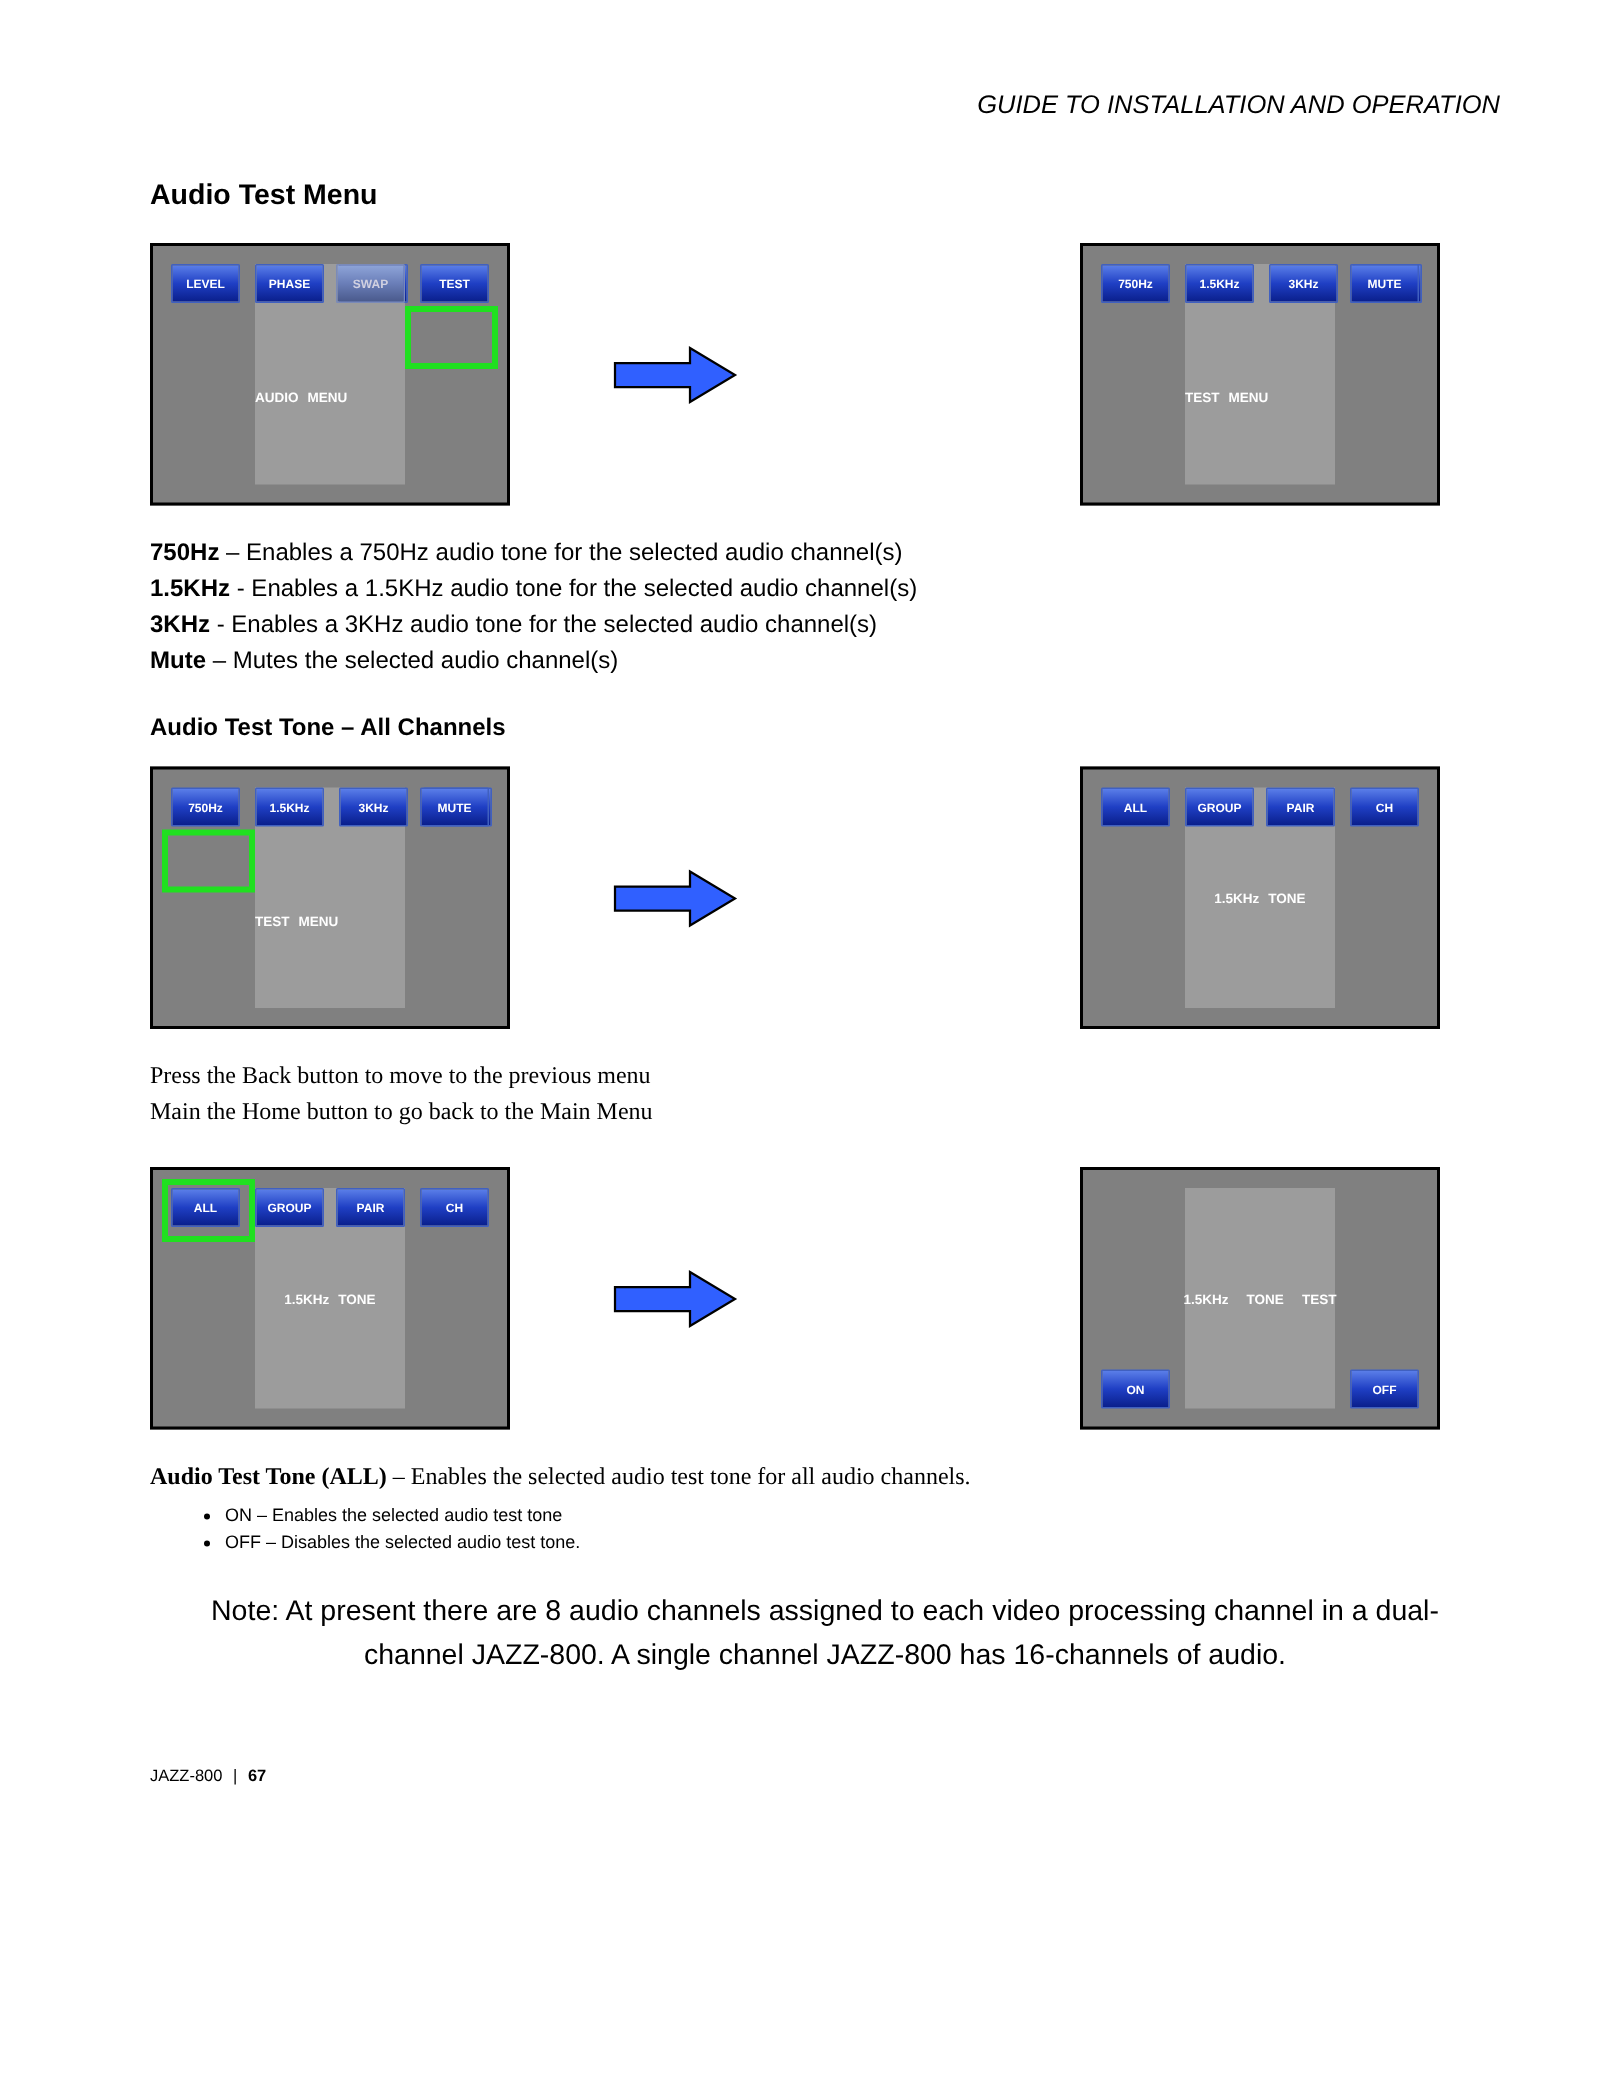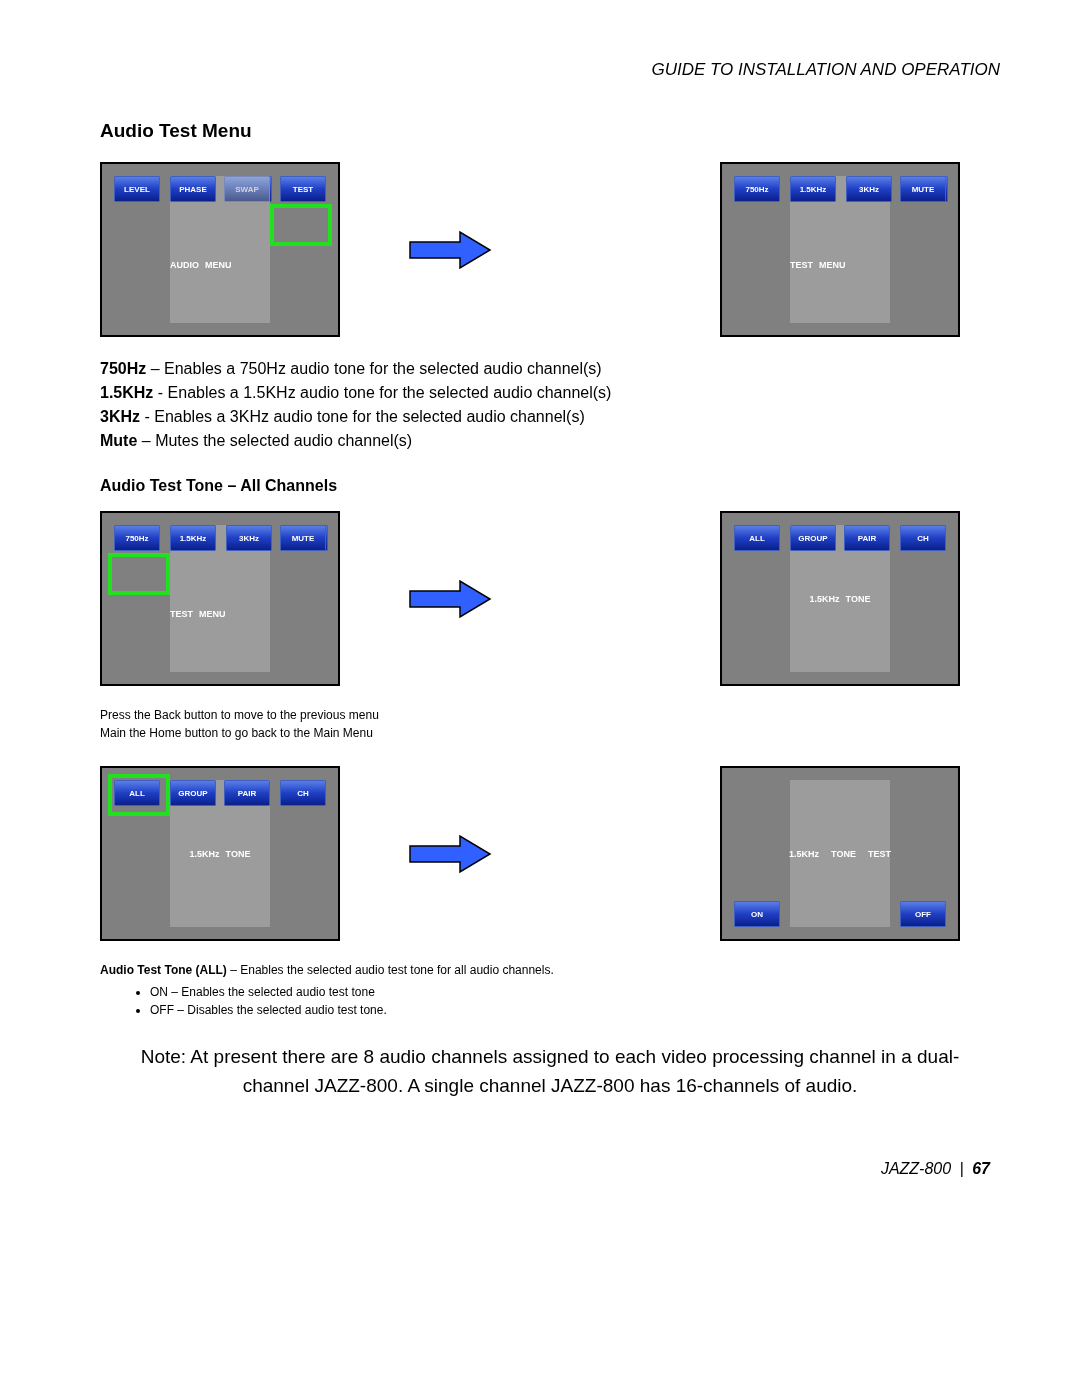--- a/index.html
+++ b/index.html
@@ -127,42 +127,42 @@
   }
   .def-list .term { font-weight: bold; }
   .sub-title {
     font-weight: bold;
     font-size: 16px;
     margin-bottom: 16px;
   }
   .para {
     margin: 16px 0 24px 0;
     line-height: 1.5;
-    font-size: 12px;
+    font-size: 16px;
+    font-family: Liberation Serif, serif;
   }
   .bullets {
     list-style: disc;
     padding-left: 50px;
     margin: 4px 0;
     font-size: 12px;
     line-height: 1.5;
   }
   .note {
     color: #000000;
     text-align: center;
     font-size: 19px;
     line-height: 1.5;
     margin: 24px 40px;
   }
   .footer {
-    text-align: right;
-    font-size: 16px;
+    text-align: left;
+    font-size: 11px;
     margin-top: 60px;
     padding-right: 10px;
-    font-style: italic;
   }
   .footer .pname { }
   .footer .sep { margin: 0 4px; }
   .footer .pnum { font-weight: bold; }
 </style>
 </head>
 <body>
 
 <div class="page">
 

